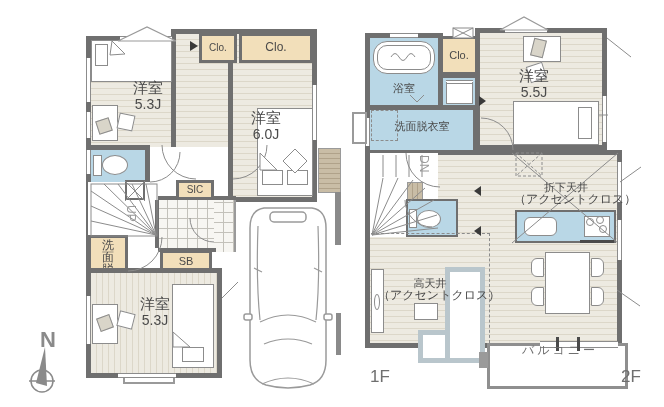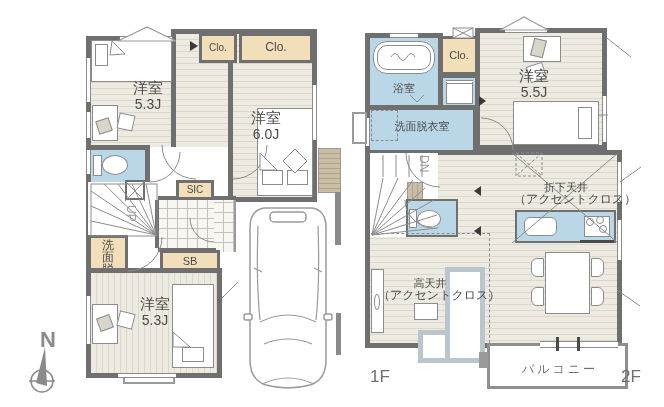--- a/index.html
+++ b/index.html
@@ -59,21 +59,21 @@
 
   <div class="a grid" style="left:158px;top:200px;width:56px;height:48px;"></div>
   <div class="a grid" style="left:214px;top:196px;width:22px;height:56px;border-right:2px solid #9a9a9a;"></div>
   <div class="a wall" style="left:158px;top:196px;width:78px;height:4px;"></div>
   <div class="a wall" style="left:155px;top:200px;width:4px;height:48px;"></div>
   <div class="a wall" style="left:158px;top:248px;width:58px;height:4px;"></div>
 
   <div class="a b3 beige flexc" style="left:176px;top:180px;width:38px;height:20px;">
     <span class="lbl s10">SIC</span>
   </div>
-  <div class="a b3 beige flexc" style="left:160px;top:250px;width:60px;height:22px;">
+  <div class="a b3 beige flexc" style="left:160px;top:250px;width:52px;height:22px;">
     <span class="lbl s11">SB</span>
   </div>
 
   <div class="a b3 beige" style="left:88px;top:235px;width:40px;height:37px;text-align:center;">
     <div class="lbl s8" style="width:18px;margin:1px auto 0;line-height:1;white-space:normal;">洗面脱衣室</div>
     <div class="lbl s11">Clo.</div>
   </div>
 
   <div class="a blk vs" style="left:86px;top:268px;width:136px;height:110px;"></div>
 
@@ -261,21 +261,21 @@
   </div>
   <div class="a lbl s8 lgray vtext" style="left:417px;top:155px;">DN</div>
   <div class="a lbl" style="left:514px;top:181px;width:104px;">
     <div class="s11">折下天井</div>
     <div class="s8">（アクセントクロス）</div>
   </div>
   <div class="a lbl" style="left:378px;top:277px;width:104px;">
     <div class="s11">高天井</div>
     <div class="s8">（アクセントクロス）</div>
   </div>
-  <div class="a lbl s12 gray" style="left:510px;top:364px;width:100px;letter-spacing:3px;font-family:Liberation Mono, monospace;">バルコニー</div>
+  <div class="a lbl s12 gray" style="left:510px;top:344px;width:100px;letter-spacing:3px;">バルコニー</div>
   <div class="a lbl s17 gray" style="left:621px;top:367px;width:40px;text-align:left;">2F</div>
 
   <div class="a lbl gray" style="left:34px;top:328px;width:28px;font-size:22px;font-weight:bold;color:#8a8a8a;">N</div>
   <svg style="left:20px;top:345px;" width="44" height="48" viewBox="0 0 44 48">
     <circle cx="22" cy="36" r="11" fill="none" stroke="#8a8a8a" stroke-width="1.5"></circle>
     <line x1="9" y1="36" x2="35" y2="36" stroke="#8a8a8a" stroke-width="1.5"></line>
     <polygon points="25,2 16,38 27,41" fill="#8a8a8a"></polygon>
   </svg>
 
 </div>

